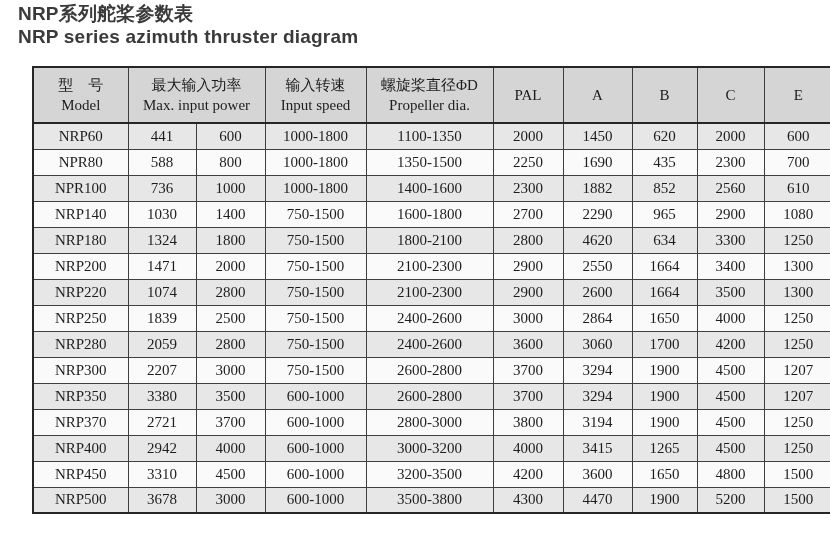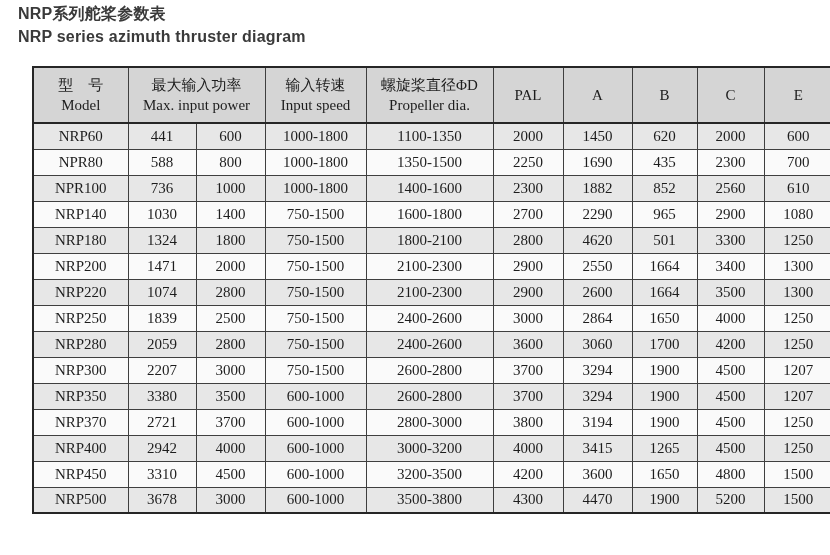--- a/index.html
+++ b/index.html
@@ -19,21 +19,21 @@
     font-family: "Liberation Serif", "DejaVu Serif", serif;
     color: var(--text);
   }
   .page { position: relative; width: 830px; height: 555px; overflow: hidden; }
 
   .titles {
     position: absolute; left: 18px; top: 2px;
     font-family: "Liberation Sans", "DejaVu Sans", sans-serif;
     font-weight: bold; color: var(--title);
   }
-  .title-line { font-size: 16px; line-height: 23px; letter-spacing: 0.2px; }
+  .title-line { font-size: 19px; line-height: 23px; letter-spacing: 0.2px; }
 
   table.params {
     position: absolute; left: 32px; top: 66px;
     width: 800px;
     border-collapse: collapse;
     table-layout: fixed;
     background: var(--row-bg);
     border: 2px solid var(--outer-border);
   }
   th, td {
@@ -156,21 +156,21 @@
           <td>1080</td>
         </tr>
         <tr class="alt">
           <td>NRP180</td>
           <td>1324</td>
           <td>1800</td>
           <td>750-1500</td>
           <td>1800-2100</td>
           <td>2800</td>
           <td>4620</td>
-          <td>501</td>
+          <td>634</td>
           <td>3300</td>
           <td>1250</td>
         </tr>
         <tr>
           <td>NRP200</td>
           <td>1471</td>
           <td>2000</td>
           <td>750-1500</td>
           <td>2100-2300</td>
           <td>2900</td>

